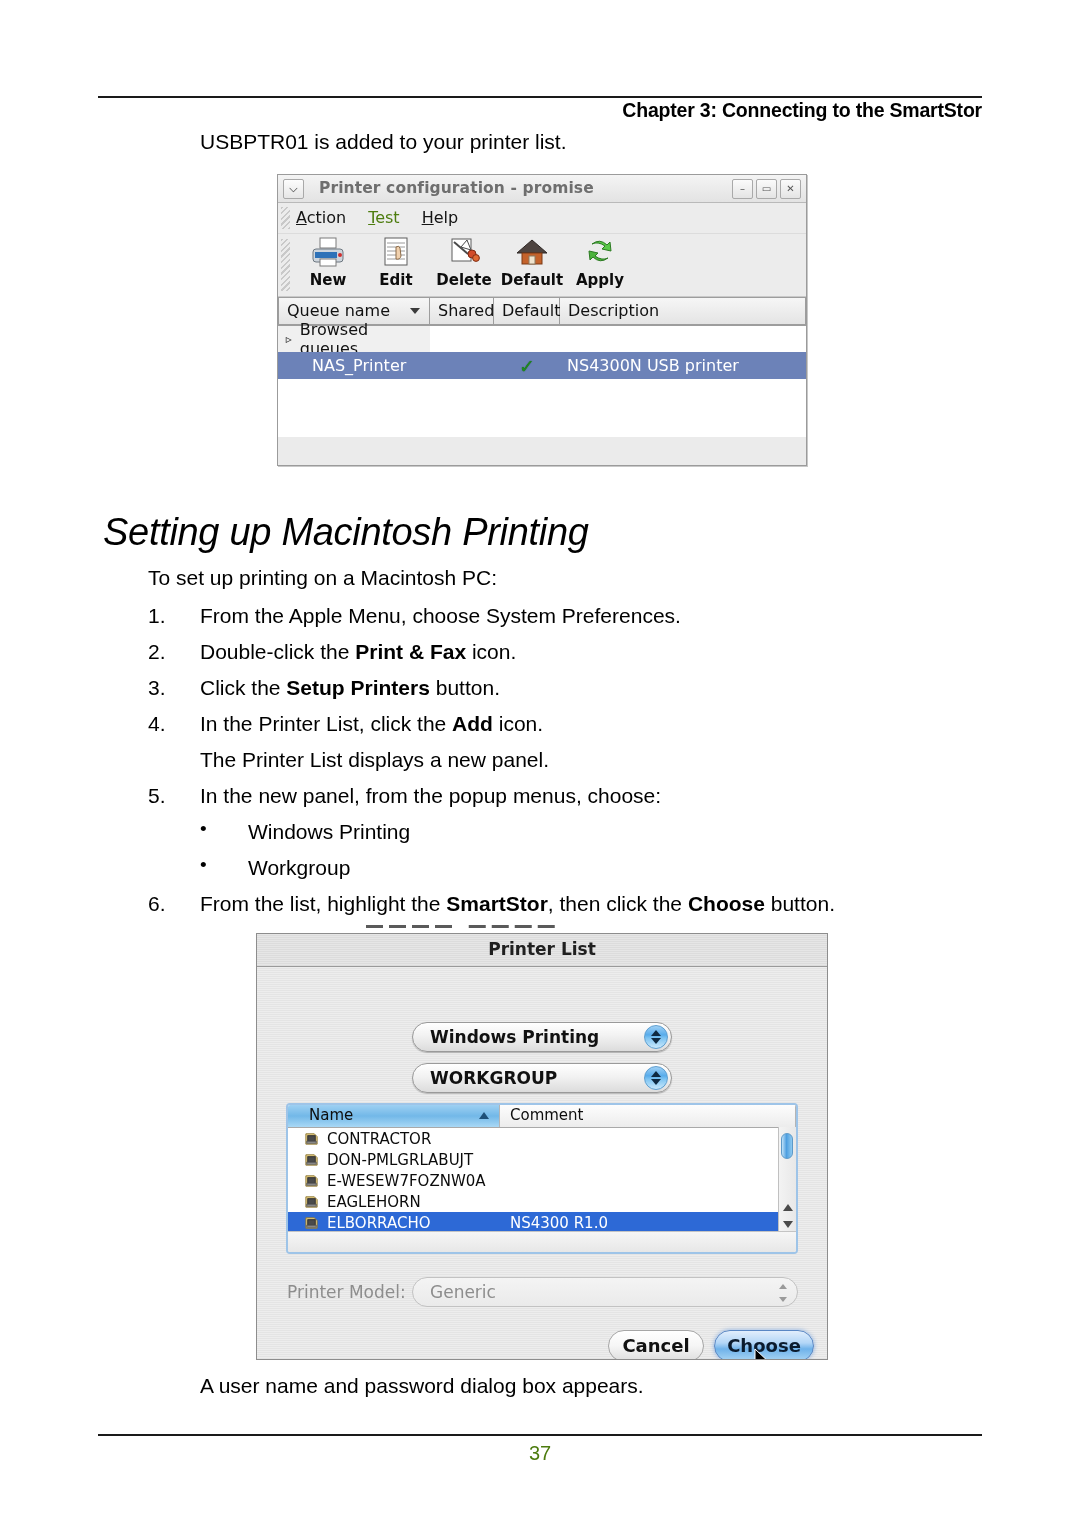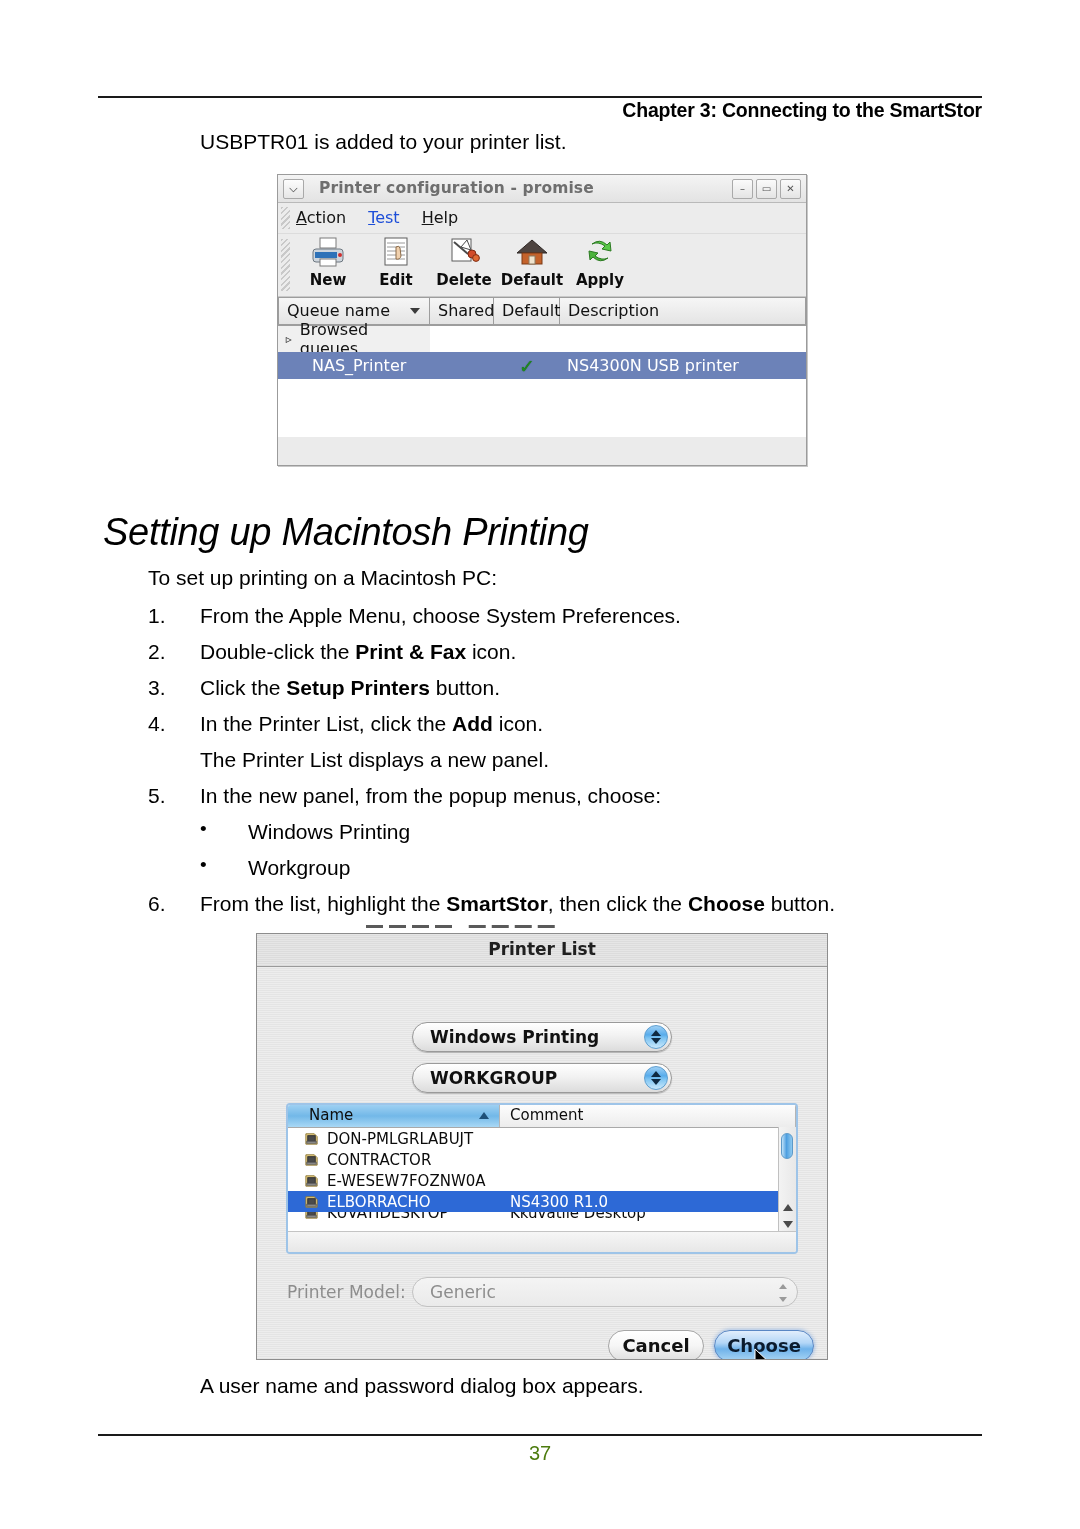--- a/index.html
+++ b/index.html
@@ -202,21 +202,21 @@
   }
   .pc-menu {
     position: absolute;
     left: 18px;
     top: 5px;
     display: flex;
     gap: 22px;
     font-size: 16px;
   }
   .pc-menu span { color: #141414; }
-  .pc-menu span.disabled { color: #1d4ed8; }
+  .pc-menu span.disabled { color: #4d7c0f; }
   .pc-menu u { text-decoration: underline; }
 
   .pc-toolbar {
     position: relative;
     height: 62px;
     background: #ececec;
     border-bottom: 1px solid #c9c9c9;
   }
   .pc-toolgrip {
     position: absolute;
@@ -816,49 +816,60 @@
 
       <div class="mac-lb-rows">
 
         <div class="mac-row">
           <span class="mac-name">
             <svg class="fileicon" viewBox="0 0 16 16">
               <path d="M2 3 h9 l3 3 v8 h-12 z" fill="#f2d98c" stroke="#8a7330"></path>
               <rect x="4" y="5" width="8" height="6" fill="#4a4a4a" stroke="#2a2a2a"></rect>
               <rect x="3" y="11" width="10" height="2" fill="#9a9a9a" stroke="#5a5a5a"></rect>
             </svg>
-            <span>DON-PMLGRLABUJT</span>
+            <span>CONTRACTOR</span>
           </span>
           <span class="mac-comment"></span>
         </div>
 
         <div class="mac-row">
           <span class="mac-name">
             <svg class="fileicon" viewBox="0 0 16 16">
               <path d="M2 3 h9 l3 3 v8 h-12 z" fill="#f2d98c" stroke="#8a7330"></path>
               <rect x="4" y="5" width="8" height="6" fill="#4a4a4a" stroke="#2a2a2a"></rect>
               <rect x="3" y="11" width="10" height="2" fill="#9a9a9a" stroke="#5a5a5a"></rect>
             </svg>
-            <span>CONTRACTOR</span>
+            <span>DON-PMLGRLABUJT</span>
           </span>
           <span class="mac-comment"></span>
         </div>
 
         <div class="mac-row">
           <span class="mac-name">
             <svg class="fileicon" viewBox="0 0 16 16">
               <path d="M2 3 h9 l3 3 v8 h-12 z" fill="#f2d98c" stroke="#8a7330"></path>
               <rect x="4" y="5" width="8" height="6" fill="#4a4a4a" stroke="#2a2a2a"></rect>
               <rect x="3" y="11" width="10" height="2" fill="#9a9a9a" stroke="#5a5a5a"></rect>
             </svg>
             <span>E-WESEW7FOZNW0A</span>
           </span>
           <span class="mac-comment"></span>
         </div>
 
+        <div class="mac-row">
+          <span class="mac-name">
+            <svg class="fileicon" viewBox="0 0 16 16">
+              <path d="M2 3 h9 l3 3 v8 h-12 z" fill="#f2d98c" stroke="#8a7330"></path>
+              <rect x="4" y="5" width="8" height="6" fill="#4a4a4a" stroke="#2a2a2a"></rect>
+              <rect x="3" y="11" width="10" height="2" fill="#9a9a9a" stroke="#5a5a5a"></rect>
+            </svg>
+            <span>EAGLEHORN</span>
+          </span>
+          <span class="mac-comment"></span>
+        </div>
 
         <div class="mac-row sel">
           <span class="mac-name">
             <svg class="fileicon" viewBox="0 0 16 16">
               <path d="M2 3 h9 l3 3 v8 h-12 z" fill="#f2d98c" stroke="#8a7330"></path>
               <rect x="4" y="5" width="8" height="6" fill="#4a4a4a" stroke="#2a2a2a"></rect>
               <rect x="3" y="11" width="10" height="2" fill="#9a9a9a" stroke="#5a5a5a"></rect>
             </svg>
             <span>ELBORRACHO</span>
           </span>

